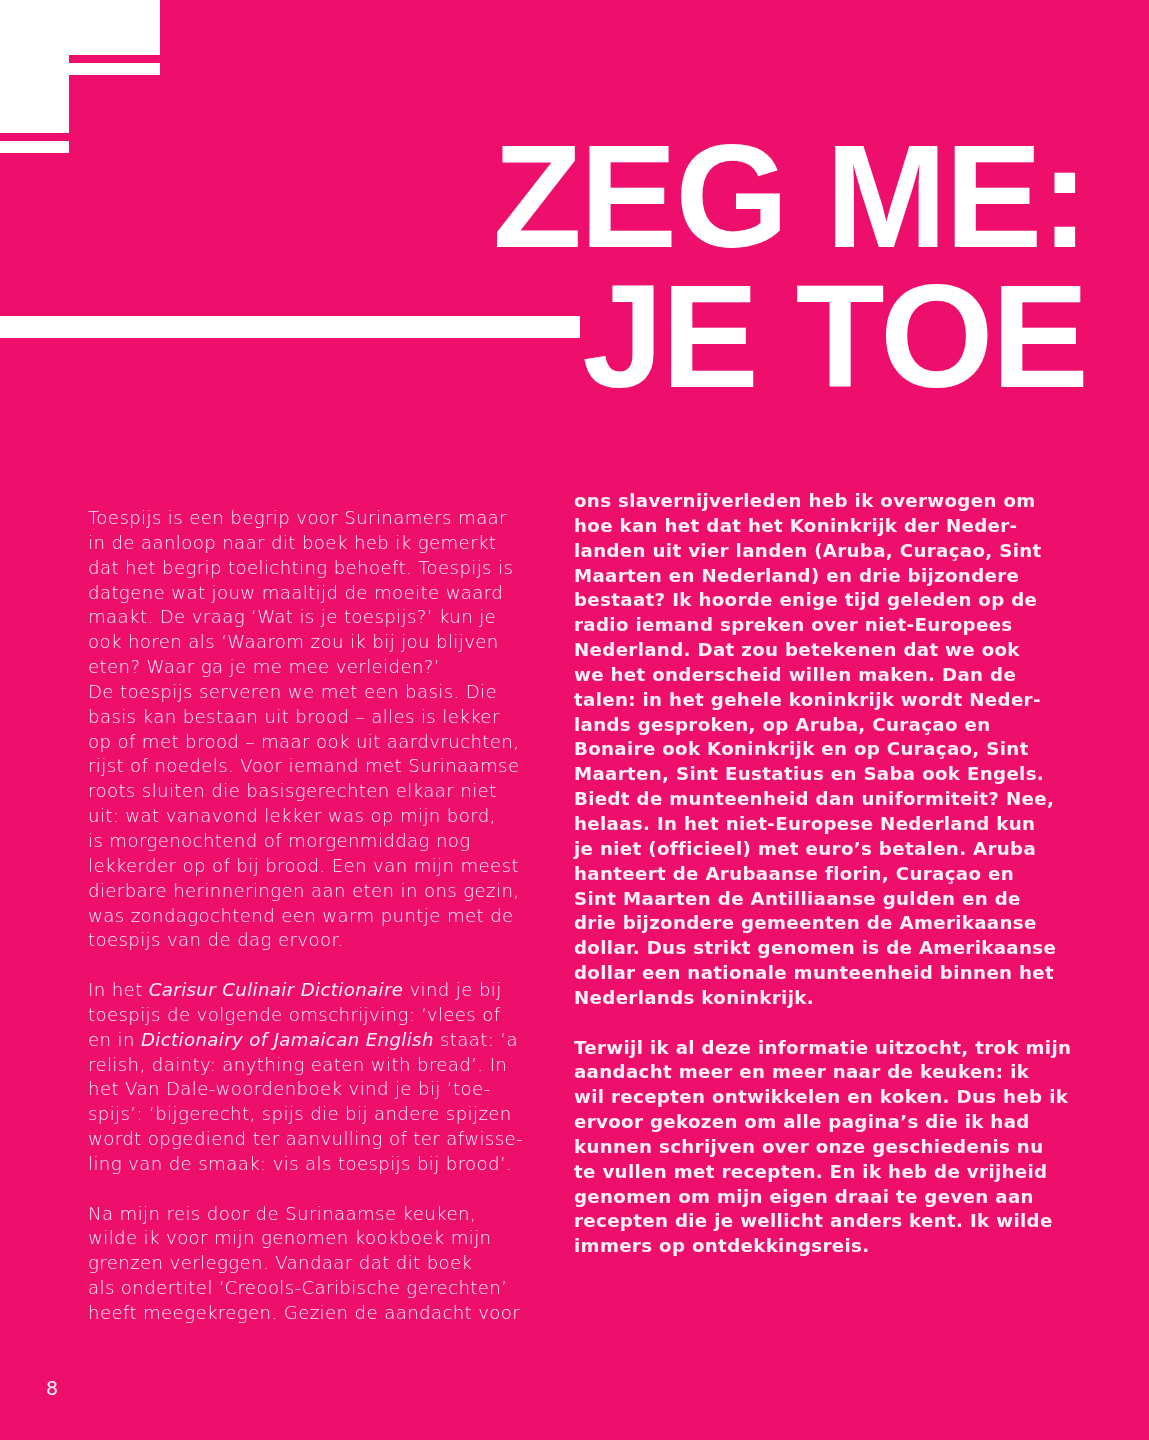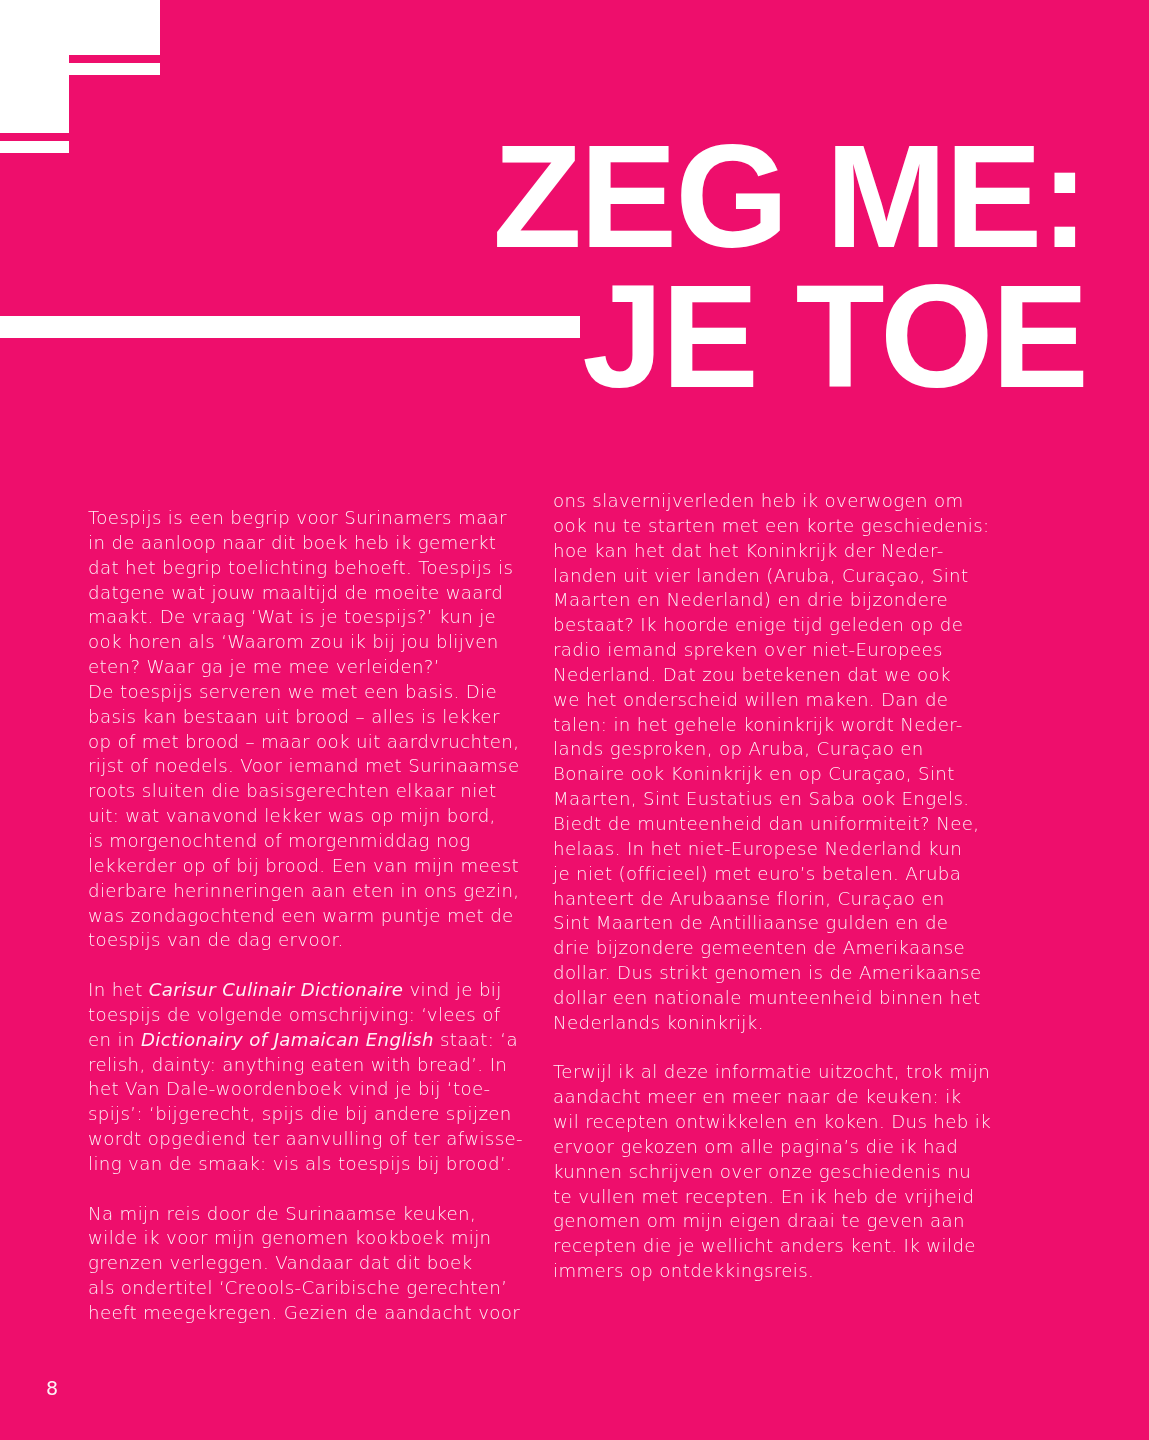--- a/index.html
+++ b/index.html
@@ -18,21 +18,21 @@
   }
   .title.l1 { top: 124px; }
   .title.l2 { top: 264px; }
   .col {
     position: absolute; top: 489px; width: 470px;
     font-family: "DejaVu Sans", sans-serif; font-weight: 300;
     font-size: 18.2px; line-height: 24.85px; color: #fdf0f6;
     letter-spacing: 0.35px;
   }
   .col.left { left: 88px; margin-top: 17px; }
-  .col.right { left: 553px; }
+  .col.right { left: 574px; font-weight: bold; }
   .line { display: block; white-space: nowrap; height: 24.85px; }
   .gap { display: block; height: 24.85px; }
   .it { font-style: italic; }
   .page-num {
     position: absolute; left: 46px; top: 1377px;
     font-family: "DejaVu Sans", sans-serif; font-size: 19px; color: #fdf0f6;
   }
 </style>
 </head>
 <body>
@@ -77,21 +77,20 @@
   <span class="gap"></span>
   <span class="line">Na mijn reis door de Surinaamse keuken,</span>
   <span class="line">wilde ik voor mijn genomen kookboek mijn</span>
   <span class="line">grenzen verleggen. Vandaar dat dit boek</span>
   <span class="line">als ondertitel ‘Creools-Caribische gerechten’</span>
   <span class="line">heeft meegekregen. Gezien de aandacht voor</span>
 </div>
 
 <div class="col right">
   <span class="line">ons slavernijverleden heb ik overwogen om</span>
-  <span class="line">ook nu te starten met een korte geschiedenis:</span>
   <span class="line">hoe kan het dat het Koninkrijk der Neder-</span>
   <span class="line">landen uit vier landen (Aruba, Curaçao, Sint</span>
   <span class="line">Maarten en Nederland) en drie bijzondere</span>
   <span class="line">bestaat? Ik hoorde enige tijd geleden op de</span>
   <span class="line">radio iemand spreken over niet-Europees</span>
   <span class="line">Nederland. Dat zou betekenen dat we ook</span>
   <span class="line">we het onderscheid willen maken. Dan de</span>
   <span class="line">talen: in het gehele koninkrijk wordt Neder-</span>
   <span class="line">lands gesproken, op Aruba, Curaçao en</span>
   <span class="line">Bonaire ook Koninkrijk en op Curaçao, Sint</span>

